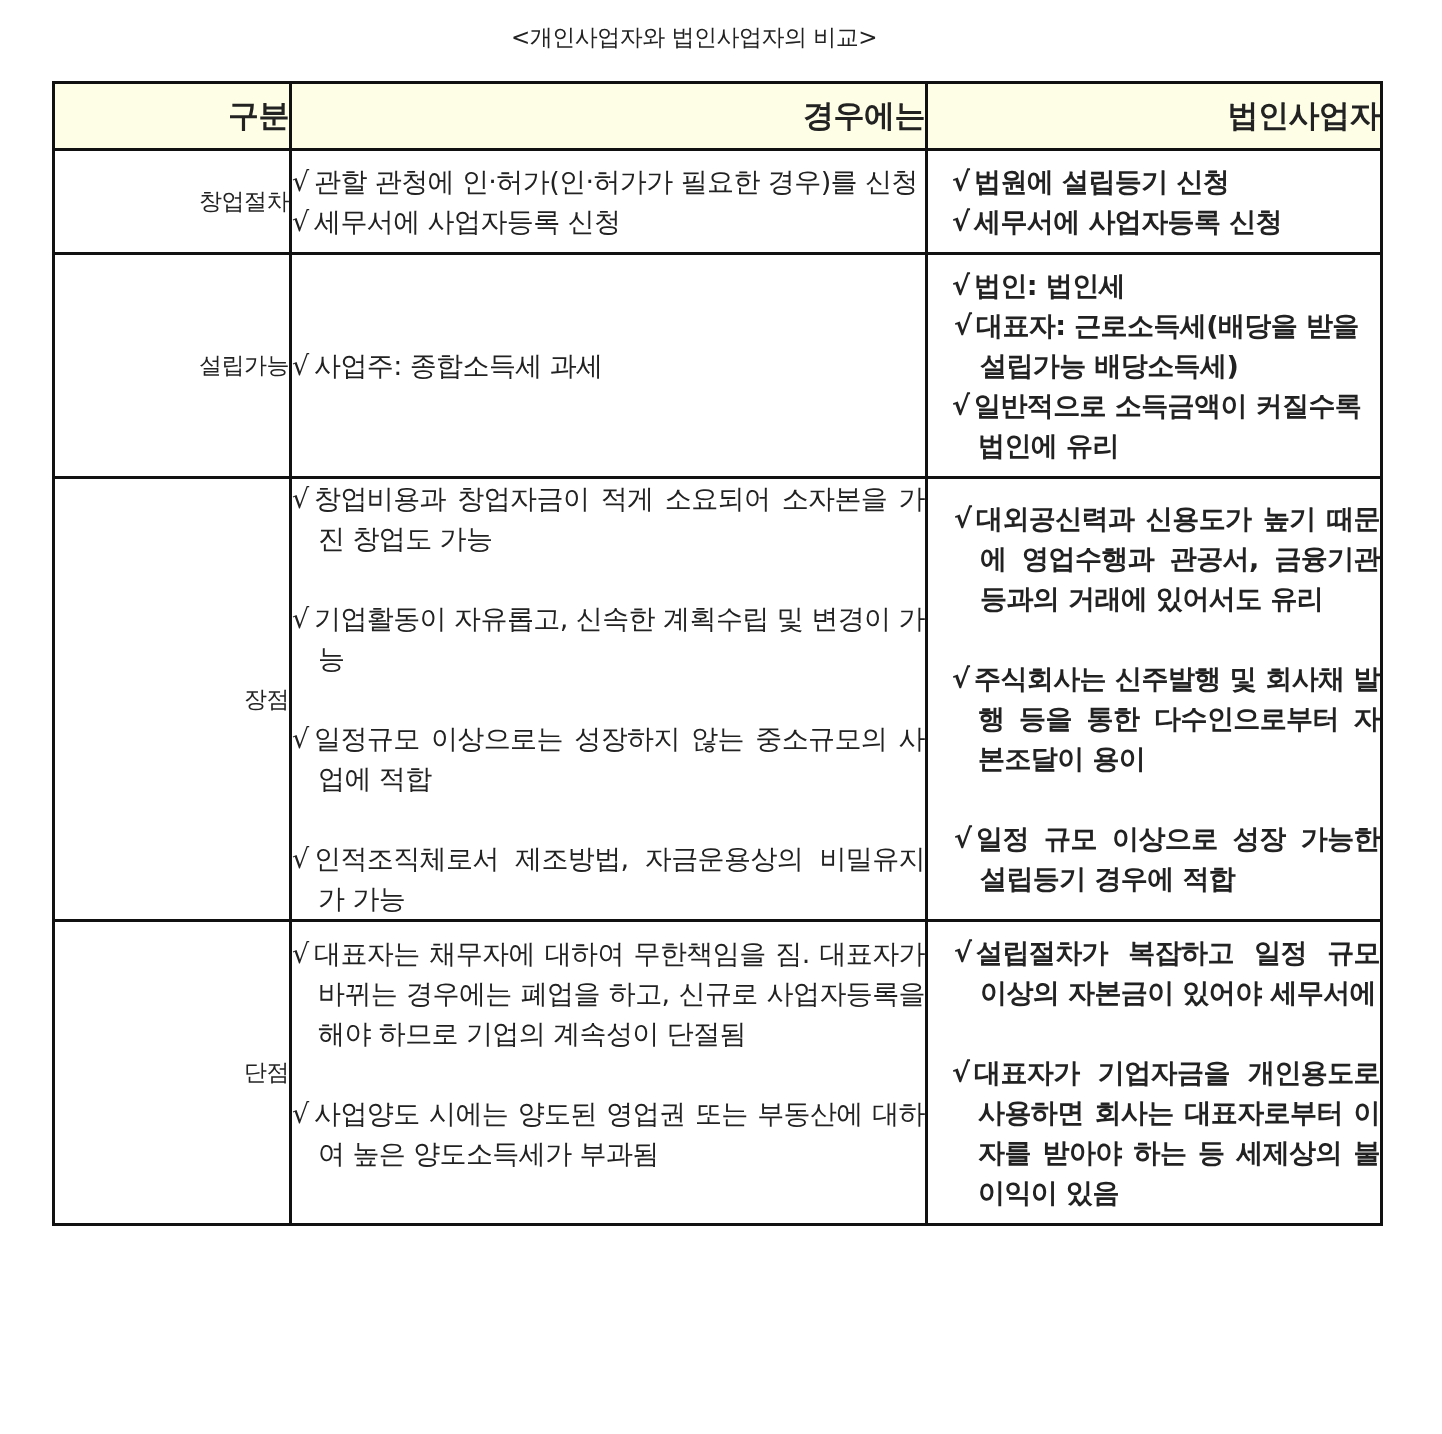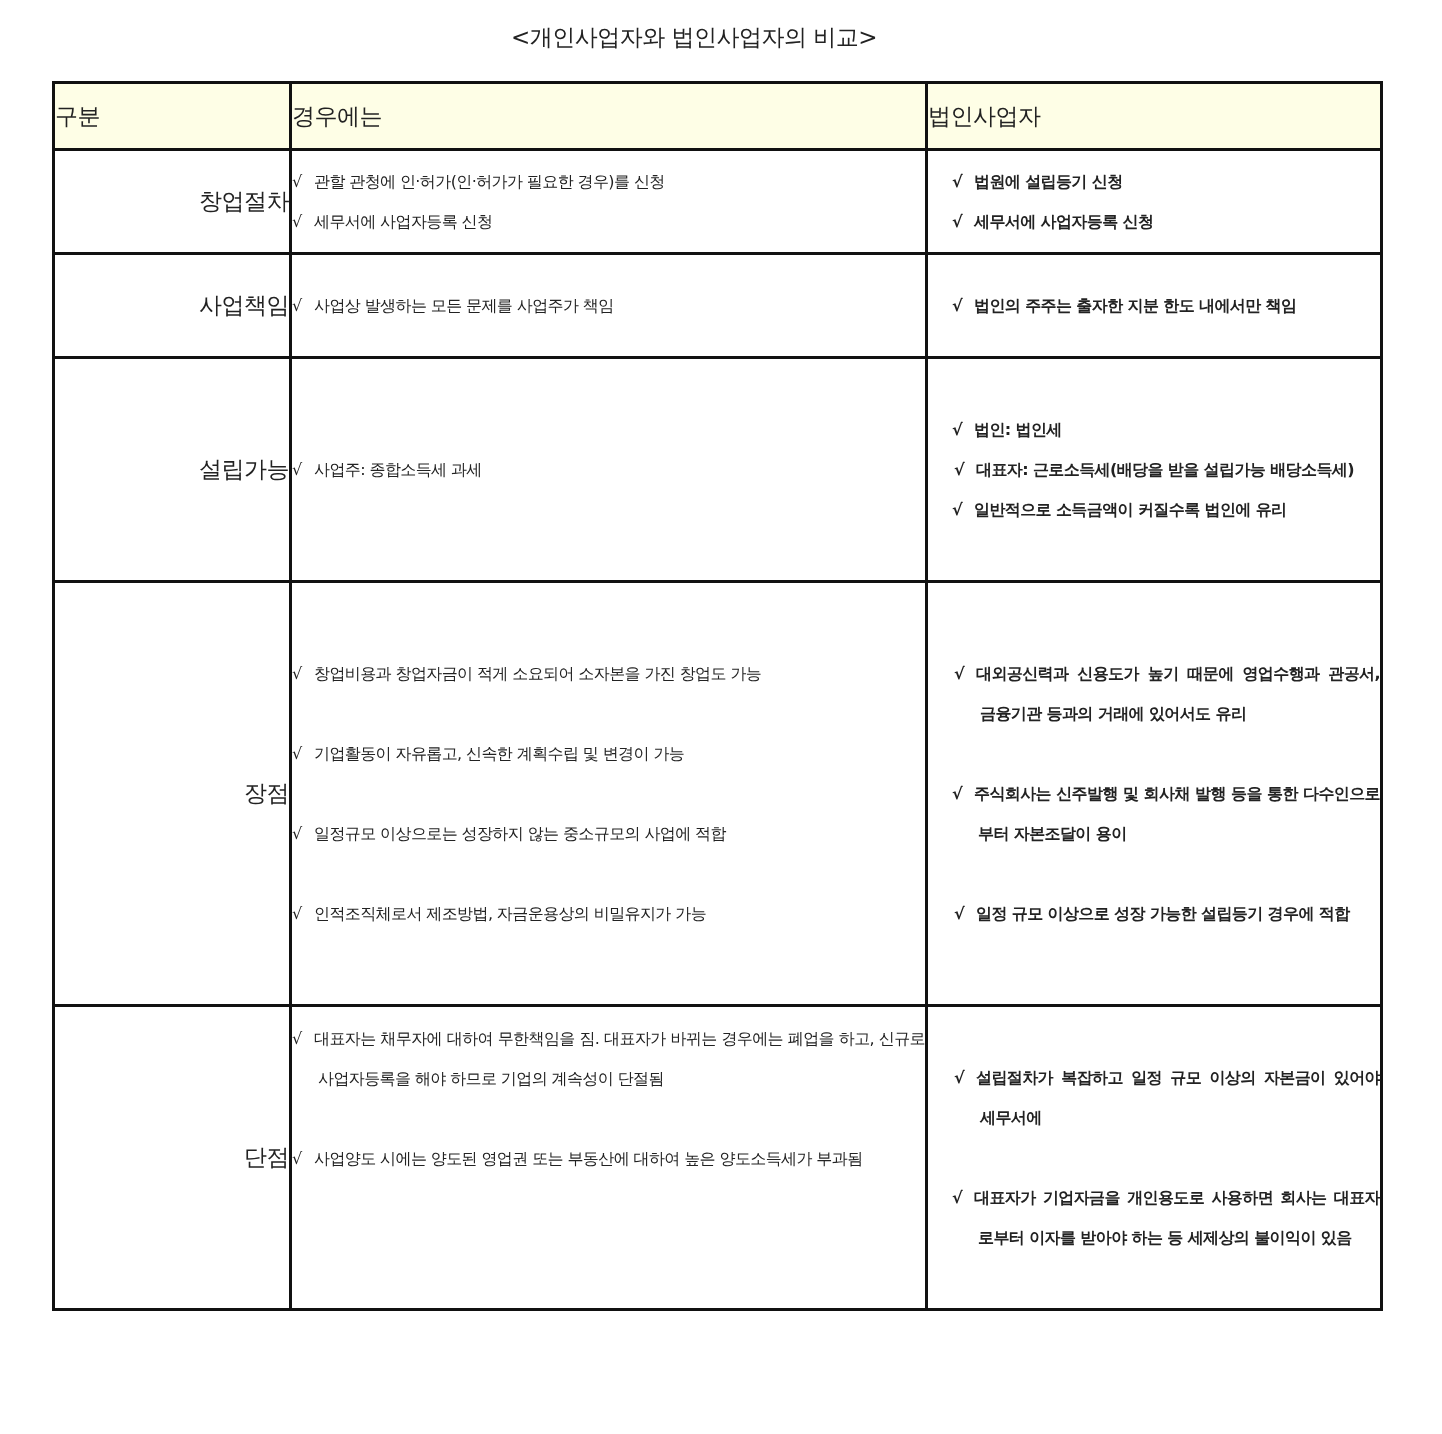--- a/index.html
+++ b/index.html
@@ -14,28 +14,28 @@
       letter-spacing: -0.5px;
     }
     table.cmp {
       position: absolute; left: 52px; top: 81px;
       width: 1328px; border-collapse: collapse; table-layout: fixed;
     }
     table.cmp th, table.cmp td {
       border: 3px solid #111111; padding: 0; vertical-align: middle;
     }
     table.cmp th {
-      background: #fefee6; font-weight: normal; font-size: 23px;
-      height: 64px; text-align: left; letter-spacing: -0.5px;
+      background: #fefee6; font-weight: bold; font-size: 31px;
+      height: 64px; text-align: right; letter-spacing: -0.5px;
     }
     td.cat {
       text-align: right; font-size: 23px; letter-spacing: -0.5px;
     }
     td.body {
-      font-size: 16px; line-height: 40px; letter-spacing: -0.6px;
+      font-size: 27px; line-height: 40px; letter-spacing: -0.6px;
       padding: 10px 12px 10px 22px;
       margin-left: 12px;
     }
     td.body.right { padding-left: 24px; font-weight: bold; }
     .item { padding-left: 26px; text-indent: -26px; }
     .item.gap { margin-top: 40px; }
     .item .check { display: inline-block; width: 22px; text-indent: 0; }
     .r1 { height: 104px; }
     .r2 { height: 64px; }
     .r3 { height: 104px; }
@@ -70,29 +70,20 @@
         <div class="item"><span class="check">√</span><span>관할 관청에 인·허가(인·허가가 필요한 경우)를 신청</span></div>
         <div class="item"><span class="check">√</span><span>세무서에 사업자등록 신청</span></div>
       </td>
       <td class="body right">
         <div class="item"><span class="check">√</span><span>법원에 설립등기 신청</span></div>
         <div class="item"><span class="check">√</span><span>세무서에 사업자등록 신청</span></div>
       </td>
     </tr>
 
 
-    <tr class="r3">
-      <td class="cat">사업책임</td>
-      <td class="body">
-        <div class="item"><span class="check">√</span><span>사업상 발생하는 모든 문제를 사업주가 책임</span></div>
-      </td>
-      <td class="body right justify">
-        <div class="item"><span class="check">√</span><span>법인의 주주는 출자한 지분 한도 내에서만 책임</span></div>
-      </td>
-    </tr>
 
     <tr class="r4">
       <td class="cat">설립가능</td>
       <td class="body">
         <div class="item"><span class="check">√</span><span>사업주: 종합소득세 과세</span></div>
       </td>
       <td class="body right">
         <div class="item"><span class="check">√</span><span>법인: 법인세</span></div>
         <div class="item" style="padding-left:28px"><span class="check">√</span><span>대표자: 근로소득세(배당을 받을 설립가능 배당소득세)</span></div>
         <div class="item"><span class="check">√</span><span>일반적으로 소득금액이 커질수록 법인에 유리</span></div>

